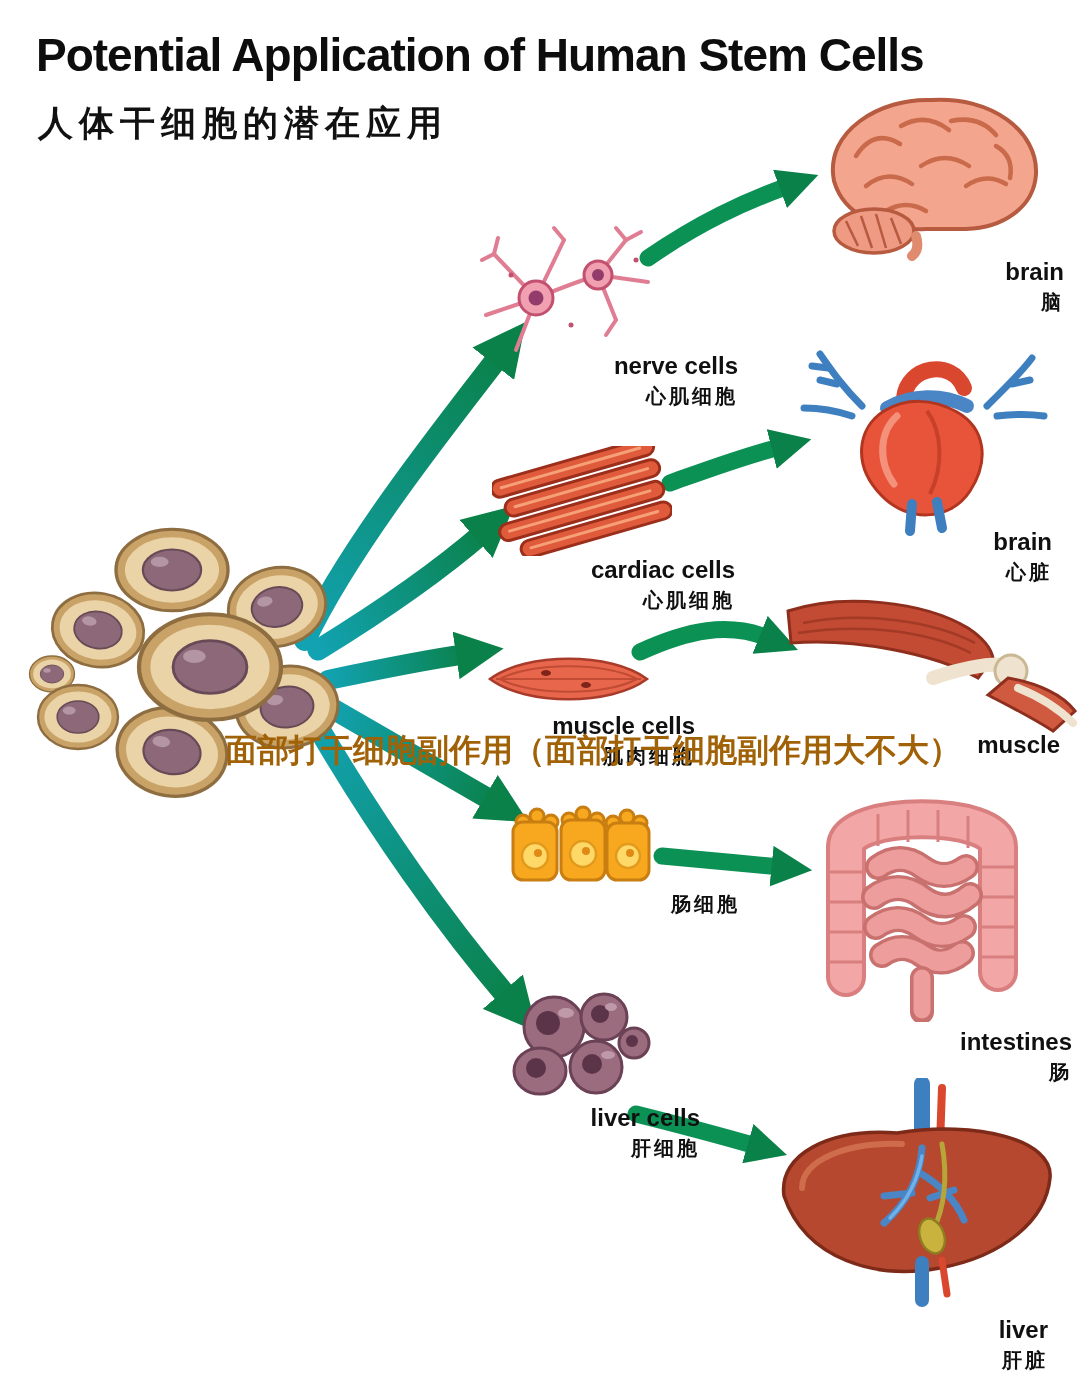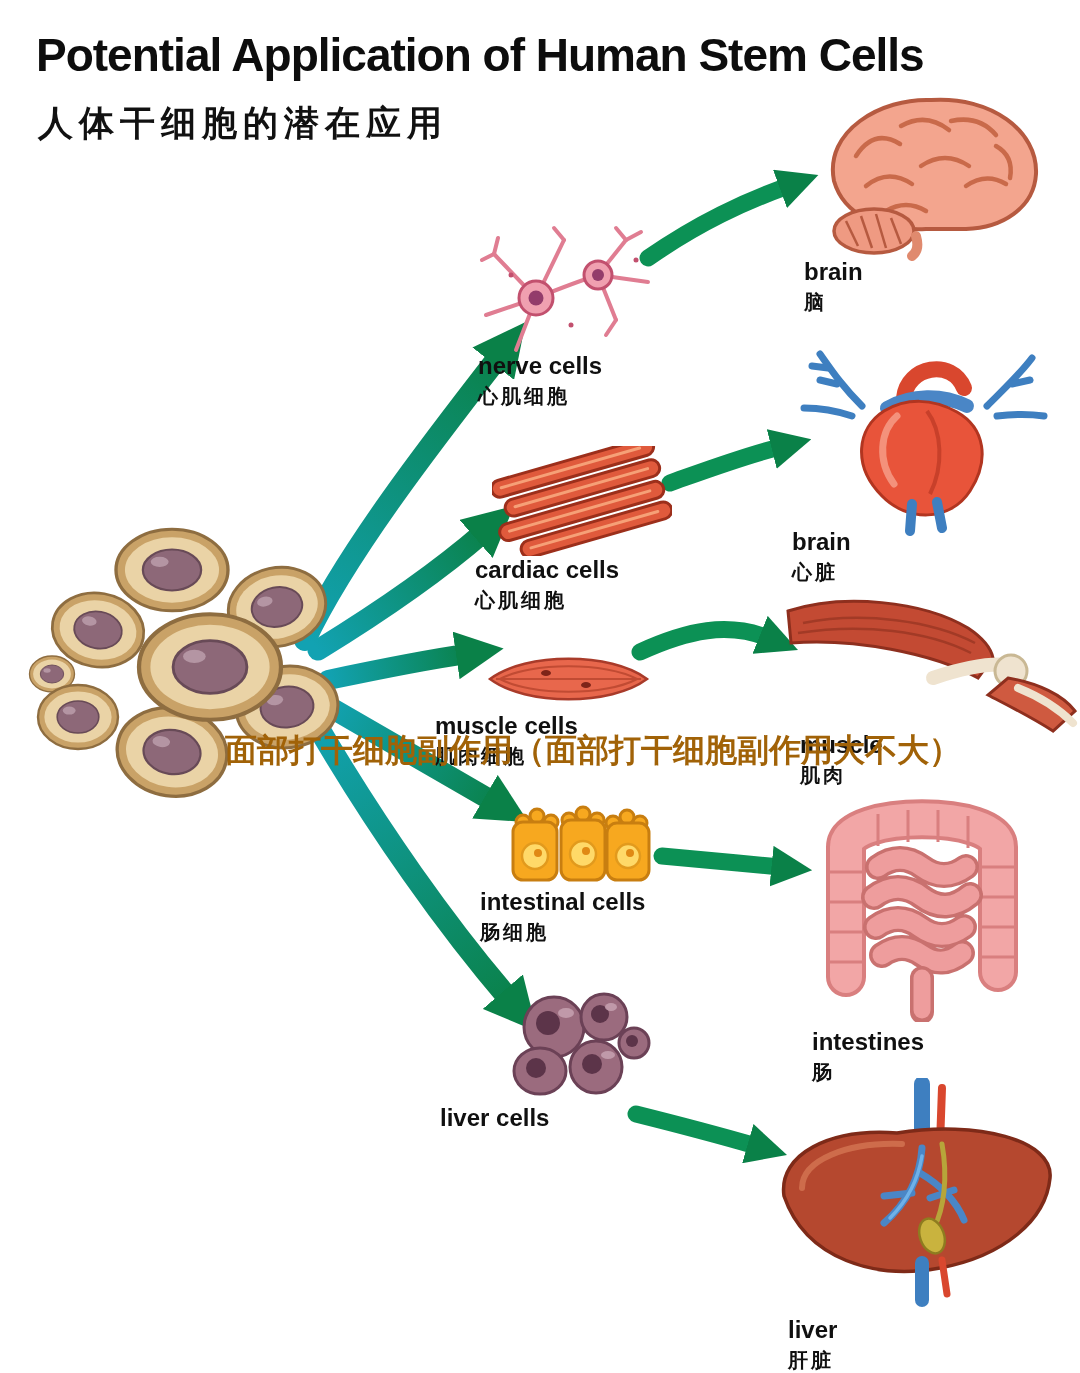--- a/index.html
+++ b/index.html
@@ -2,21 +2,21 @@
 <html><head>
 <meta charset="utf-8">
 <style>
   html,body{margin:0;padding:0;background:#fff;}
   .page{position:relative;width:1080px;height:1373px;background:#ffffff;overflow:hidden;
         font-family:"Liberation Sans", sans-serif;color:#111;padding-left:31px;}
   .title{position:absolute;left:36px;top:28px;font-size:46px;font-weight:800;
          letter-spacing:-1px;color:#0d0d0d;white-space:nowrap;}
   .subtitle{position:absolute;left:38px;top:100px;font-size:35px;font-weight:700;
             letter-spacing:6px;color:#111;white-space:nowrap;text-align:right;}
-  .lbl{position:absolute;width:260px;text-align:left;font-weight:700;line-height:1.15;}
+  .lbl{position:absolute;width:260px;text-align:right;font-weight:700;line-height:1.15;}
   .lbl .en{display:block;font-size:24px;color:#101010;}
   .lbl .zh{display:block;font-size:20px;margin-top:5px;letter-spacing:3px;color:#101010;}
   .layer{position:absolute;left:0;top:0;}
   .ill{position:absolute;}
   .watermark{position:absolute;left:225px;top:729px;font-size:32px;font-weight:700;
              color:#a16207;white-space:nowrap;z-index:60;}
 </style>
 </head>
 <body>
 
@@ -300,34 +300,33 @@
     <span class="en">brain</span>
     <span class="zh">心脏</span>
   </div>
 
   <div class="lbl" style="left:435px;top:712px">
     <span class="en">muscle cells</span>
     <span class="zh">肌肉细胞</span>
   </div>
   <div class="lbl" style="left:800px;top:731px">
     <span class="en">muscle</span>
-    <span class="zh">肌肉</span>
   </div>
 
   <div class="lbl" style="left:480px;top:888px">
-    <span class="en">intestinal cells</span>
     <span class="zh">肠细胞</span>
   </div>
   <div class="lbl" style="left:812px;top:1028px">
     <span class="en">intestines</span>
     <span class="zh">肠</span>
   </div>
 
   <div class="lbl" style="left:440px;top:1104px">
     <span class="en">liver cells</span>
+    <span class="zh">肝细胞</span>
   </div>
   <div class="lbl" style="left:788px;top:1316px">
     <span class="en">liver</span>
     <span class="zh">肝脏</span>
   </div>
 
   <div class="watermark">面部打干细胞副作用（面部打干细胞副作用大不大）</div>
 
 </div>
 

